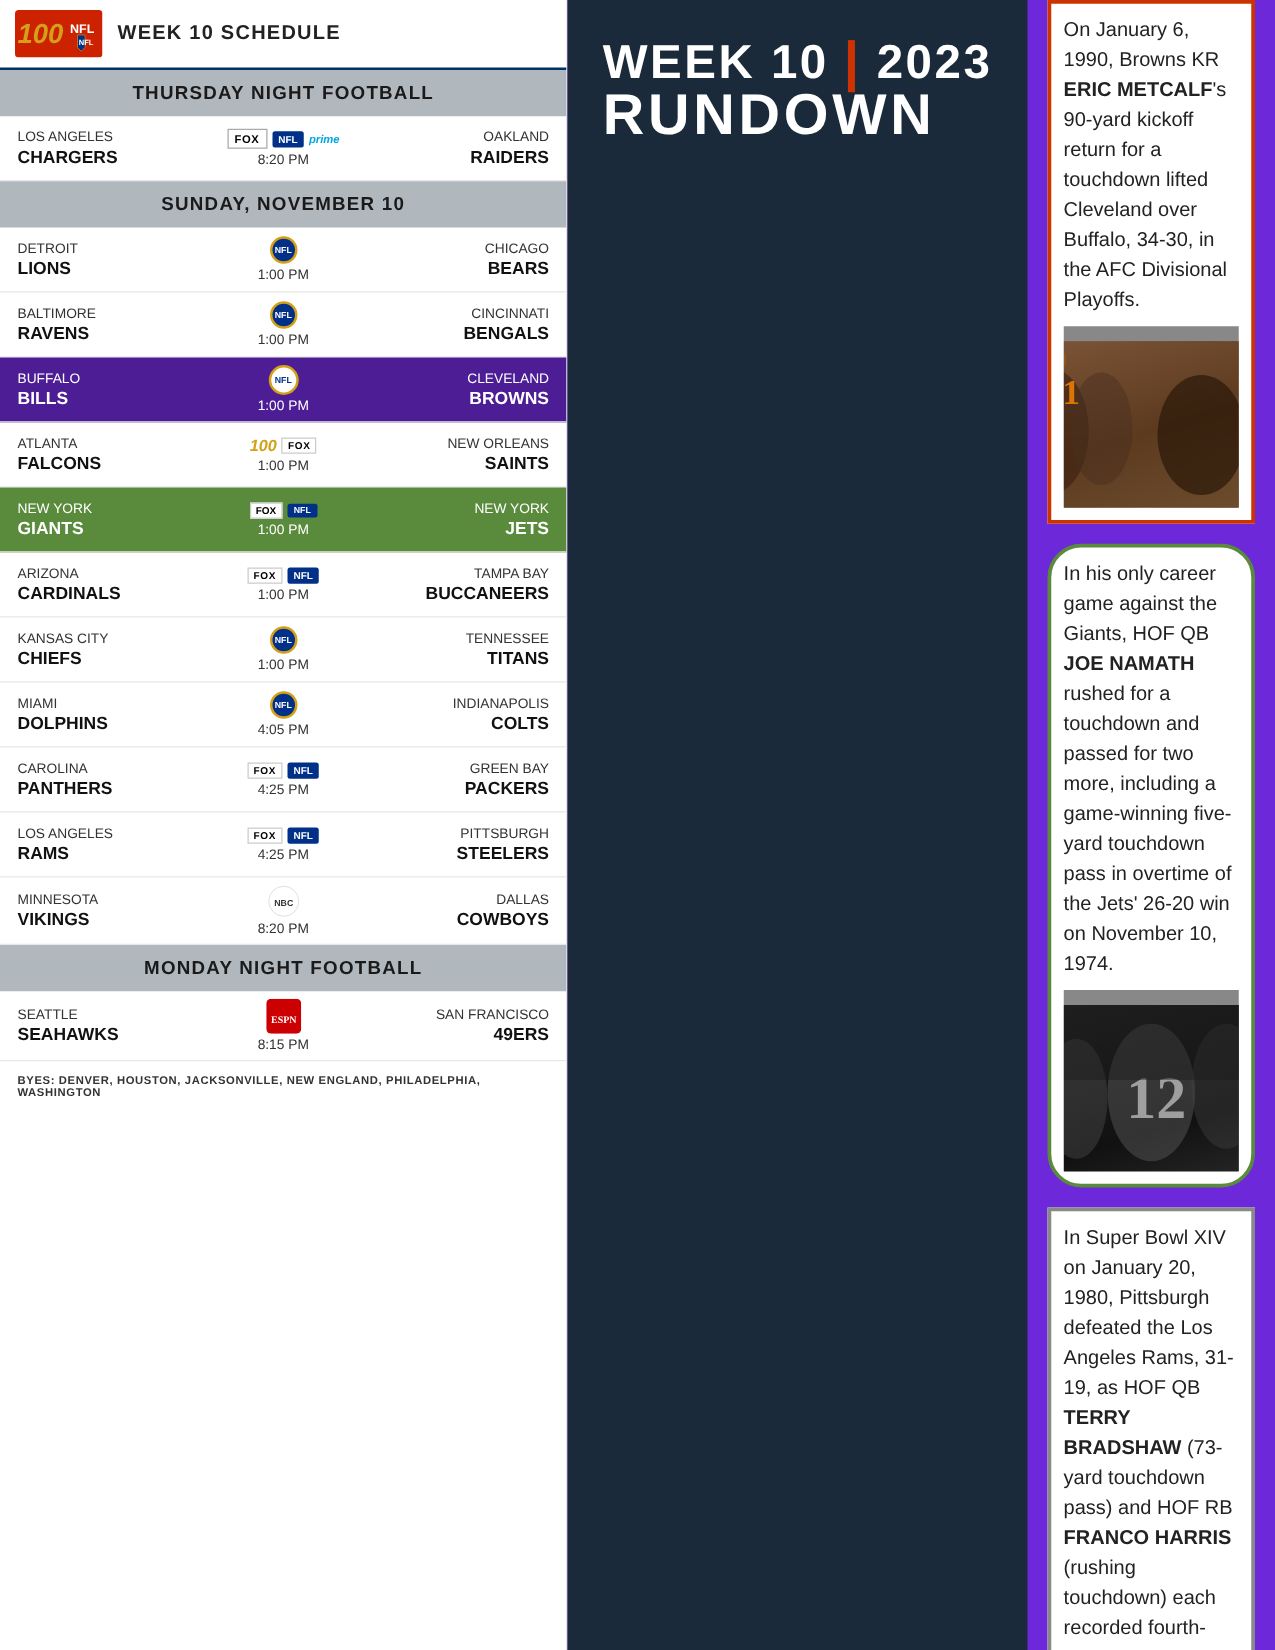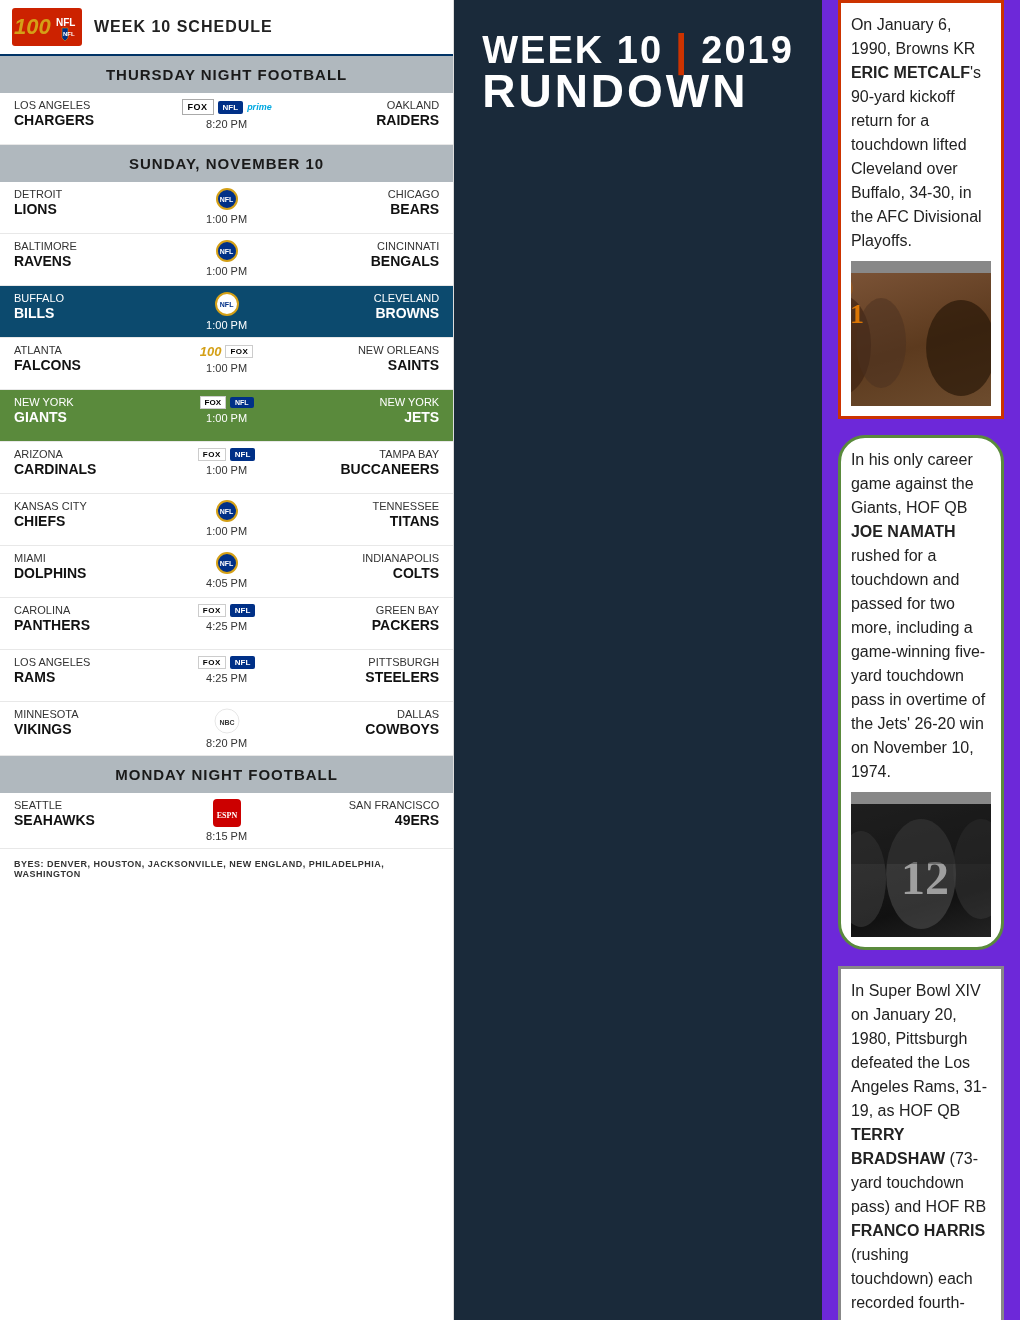--- a/index.html
+++ b/index.html
@@ -53,27 +53,28 @@
       padding: 10px 0;
       font-weight: 900;
       font-size: 15px;
       letter-spacing: 1px;
       color: #1a1a1a;
       text-transform: uppercase;
     }
 
     .game-row {
       display: flex;
+      align-items: center;
       padding: 6px 14px;
       border-bottom: 1px solid #e8e8e8;
       min-height: 52px;
     }
 
     .game-row.highlighted-orange {
-      background: #0c4a6e;
+      background: #4c1d95;
     }
 
     .game-row.highlighted-green {
       background: #5a8a3c;
     }
 
     .team-left {
       width: 130px;
       text-align: left;
     }
@@ -552,21 +553,21 @@
 
     </div>
   </div>
 
   <div class="right-col">
 
     <div class="rundown-header">
       <div class="week-label">
         <span>WEEK 10</span>
         <span class="week-divider">|</span>
-        <span>2019</span>
+        <span>2023</span>
       </div>
       <div class="rundown-title">RUNDOWN</div>
     </div>
 
     <div class="stories-area">
 
       <div class="story-card">
         <p class="story-text">
           On January 6, 1990, Browns KR <strong>ERIC METCALF</strong>'s 90-yard kickoff return for a touchdown lifted Cleveland over Buffalo, 34-30, in the AFC Divisional Playoffs.
         </p>

